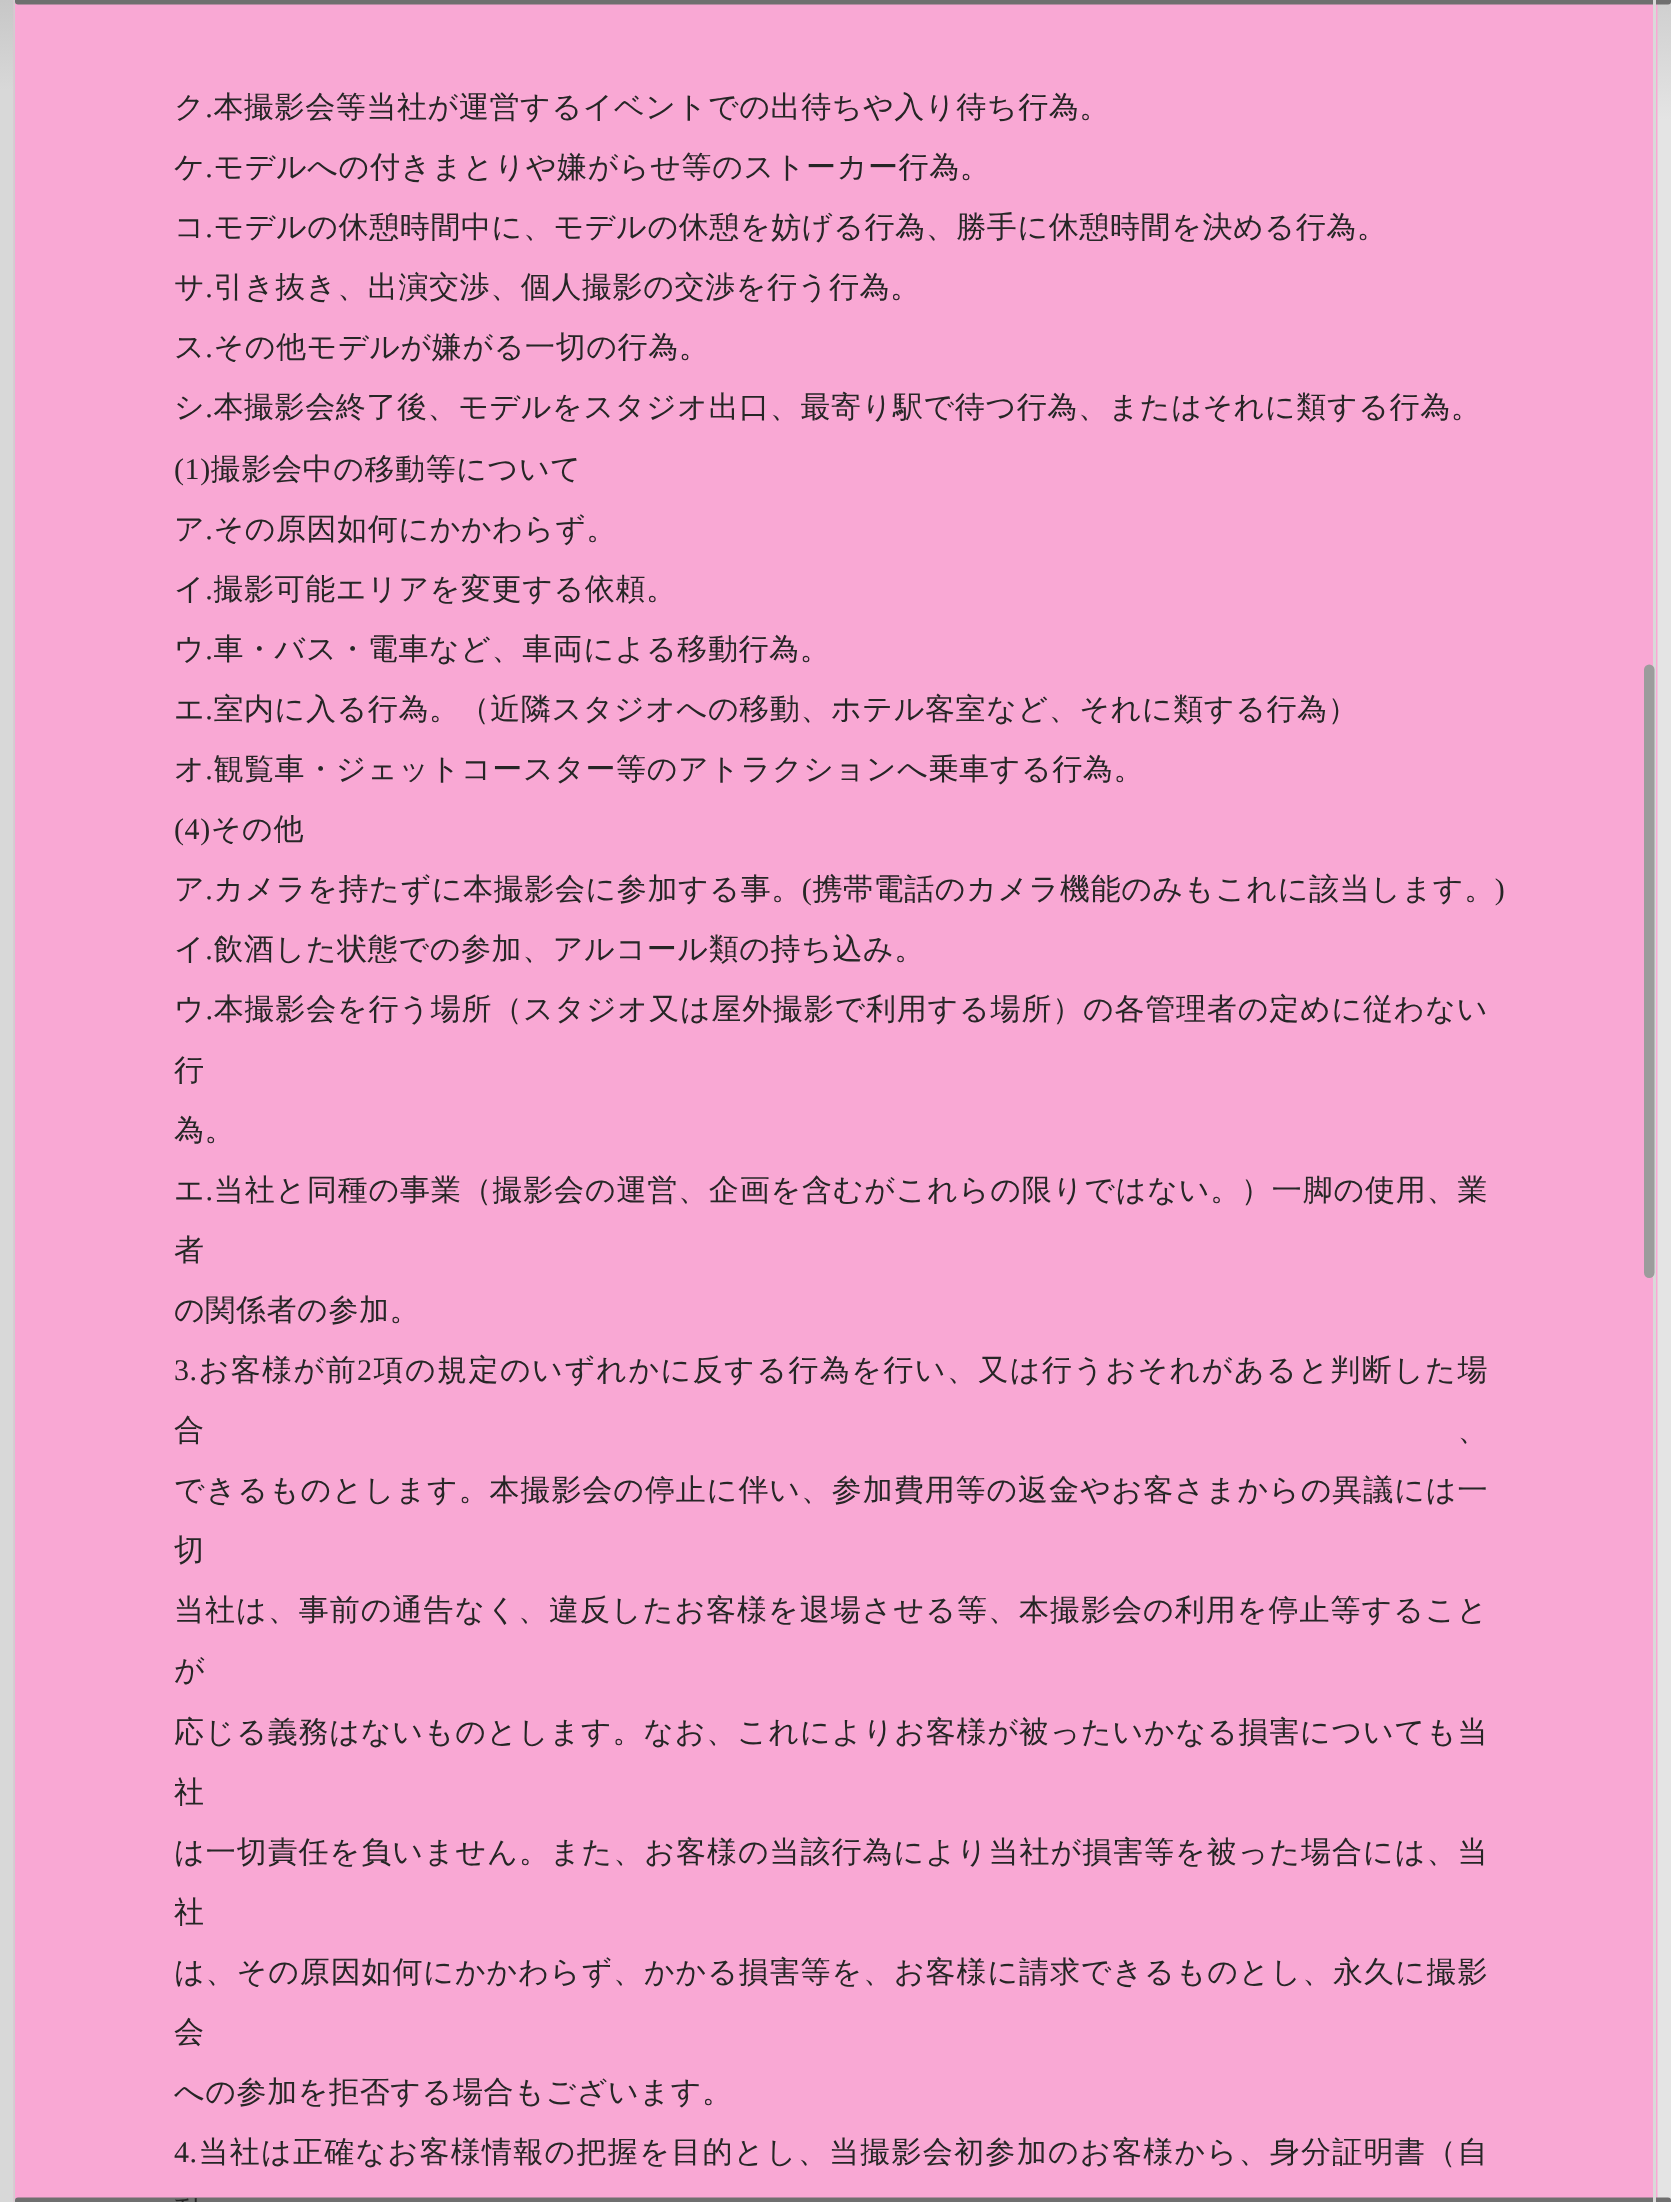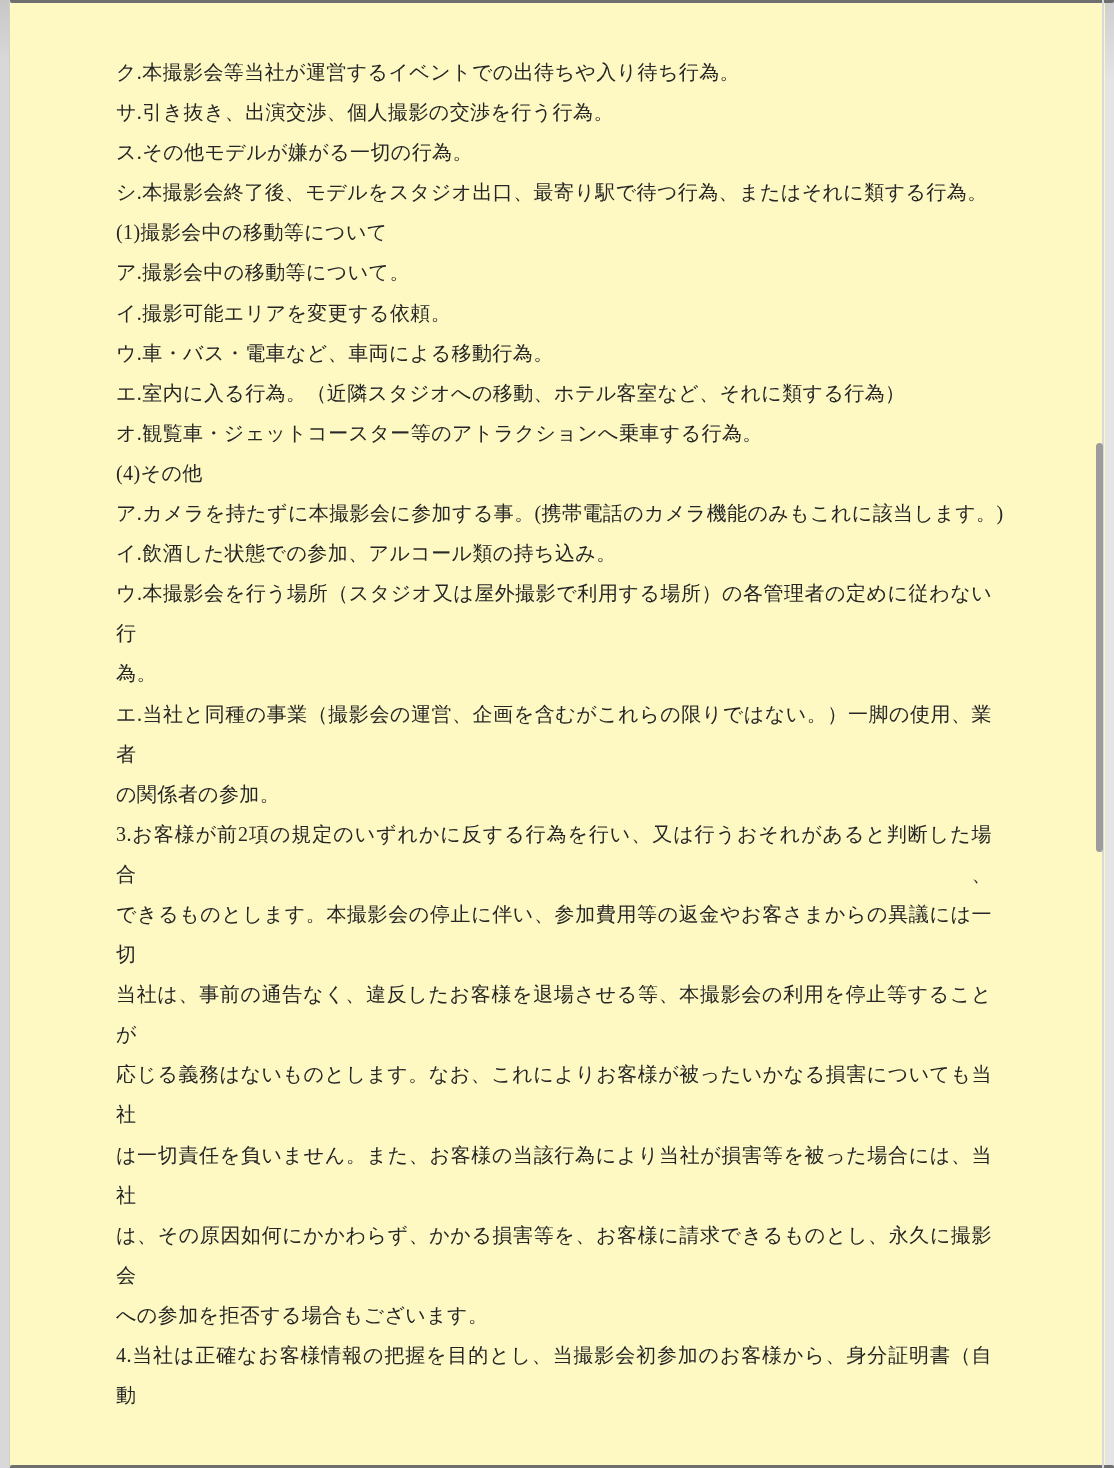--- a/index.html
+++ b/index.html
@@ -10,21 +10,21 @@
     width: 1114px;
     height: 1468px;
     background: #ffffff;
     overflow: hidden;
     position: relative;
     font-family: "Liberation Serif", "DejaVu Serif", serif;
   }
   .screen {
     position: absolute;
     inset: 0;
-    background: #fef9c3;
+    background: #f9a8d4;
   }
   
   .edge-left {
     position: absolute;
     left: 0; top: 0;
     width: 9px; height: 100%;
     background: linear-gradient(to bottom, #c7c7c7 0px, #d8d8d8 60px, #d8d8d8 100%);
     border-right: 1px solid #cfcfcf;
   }
   .edge-right {
@@ -83,25 +83,27 @@
 
 <div class="screen">
   <div class="edge-left"></div>
   <div class="edge-right"></div>
   <div class="bar-top" style="background: rgb(111, 111, 111);"></div>
   <div class="bar-bottom" style="background: rgb(111, 111, 111);"></div>
   <div class="scroll-track" style="background: rgb(217, 217, 217);"></div>
   <div class="scroll-thumb" style="background: rgb(156, 156, 156); top: 443px; height: 409px;"></div>
   <div class="content" id="content" style="color: rgb(38, 38, 38);">
       <div class="line">ク.本撮影会等当社が運営するイベントでの出待ちや入り待ち行為。</div>
+      <div class="line">ケ.モデルへの付きまとりや嫌がらせ等のストーカー行為。</div>
+      <div class="line">コ.モデルの休憩時間中に、モデルの休憩を妨げる行為、勝手に休憩時間を決める行為。</div>
       <div class="line">サ.引き抜き、出演交渉、個人撮影の交渉を行う行為。</div>
       <div class="line">ス.その他モデルが嫌がる一切の行為。</div>
       <div class="line">シ.本撮影会終了後、モデルをスタジオ出口、最寄り駅で待つ行為、またはそれに類する行為。</div>
       <div class="line">(1)撮影会中の移動等について</div>
-      <div class="line">ア.撮影会中の移動等について。</div>
+      <div class="line">ア.その原因如何にかかわらず。</div>
       <div class="line">イ.撮影可能エリアを変更する依頼。</div>
       <div class="line">ウ.車・バス・電車など、車両による移動行為。</div>
       <div class="line">エ.室内に入る行為。（近隣スタジオへの移動、ホテル客室など、それに類する行為）</div>
       <div class="line">オ.観覧車・ジェットコースター等のアトラクションへ乗車する行為。</div>
       <div class="line">(4)その他</div>
       <div class="line">ア.カメラを持たずに本撮影会に参加する事。(携帯電話のカメラ機能のみもこれに該当します。)</div>
       <div class="line">イ.飲酒した状態での参加、アルコール類の持ち込み。</div>
       <div class="line j">ウ.本撮影会を行う場所（スタジオ又は屋外撮影で利用する場所）の各管理者の定めに従わない行</div>
       <div class="line">為。</div>
       <div class="line j">エ.当社と同種の事業（撮影会の運営、企画を含むがこれらの限りではない。）一脚の使用、業者</div>

